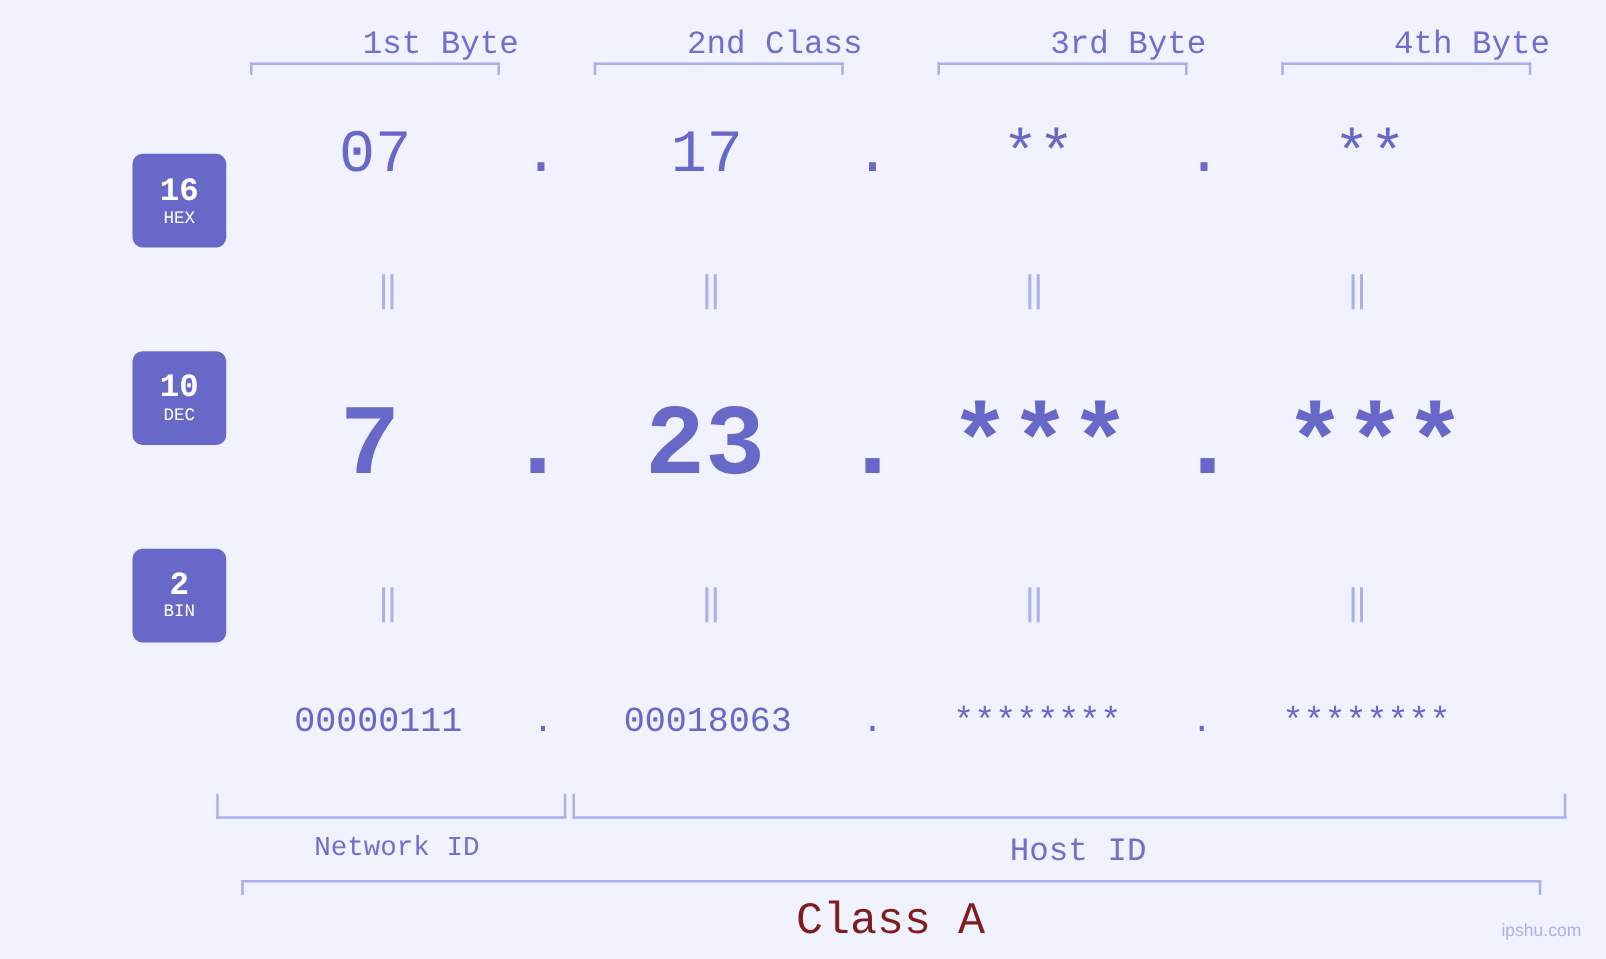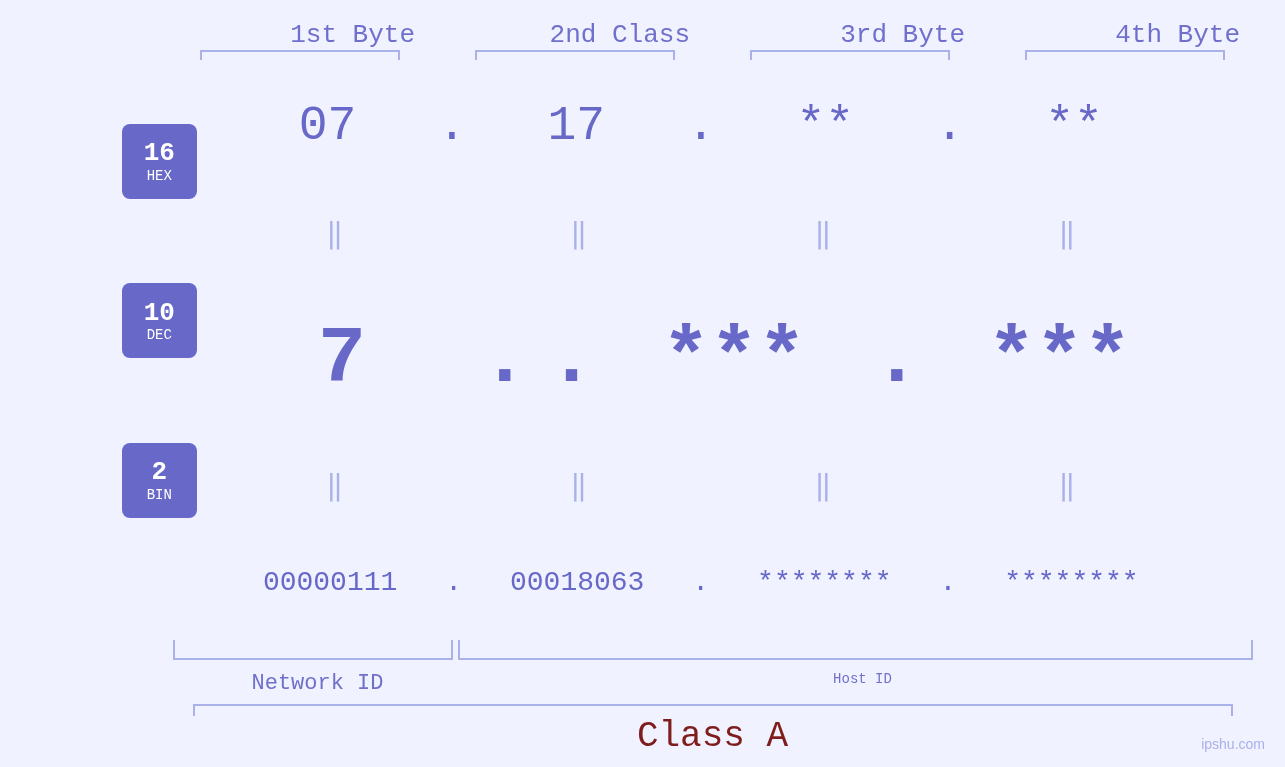--- a/index.html
+++ b/index.html
@@ -191,21 +191,21 @@
       color: #7070cc;
       font-size: 22px;
       margin-left: 10px;
       font-family: 'Courier New', Courier, monospace;
     }
 
     .host-id-label {
       flex: 1;
       text-align: center;
       color: #7070cc;
-      font-size: 14px;
+      font-size: 26px;
       font-family: 'Courier New', Courier, monospace;
     }
 
     
     .big-bracket {
       width: 1040px;
       height: 2px;
       background: #aab0e8;
       margin: 8px auto 0 auto;
       position: relative;
@@ -311,20 +311,21 @@
       <div class="equals-row">
         <div class="equals-cell">‖</div>
         <div class="equals-cell">‖</div>
         <div class="equals-cell">‖</div>
         <div class="equals-cell">‖</div>
       </div>
 
       <div class="value-row">
         <div class="cell dec">7</div>
         <div class="sep dec">.</div>
+        <div class="cell dec">23</div>
         <div class="sep dec">.</div>
         <div class="cell dec">***</div>
         <div class="sep dec">.</div>
         <div class="cell dec">***</div>
       </div>
 
       <div class="equals-row">
         <div class="equals-cell">‖</div>
         <div class="equals-cell">‖</div>
         <div class="equals-cell">‖</div>

